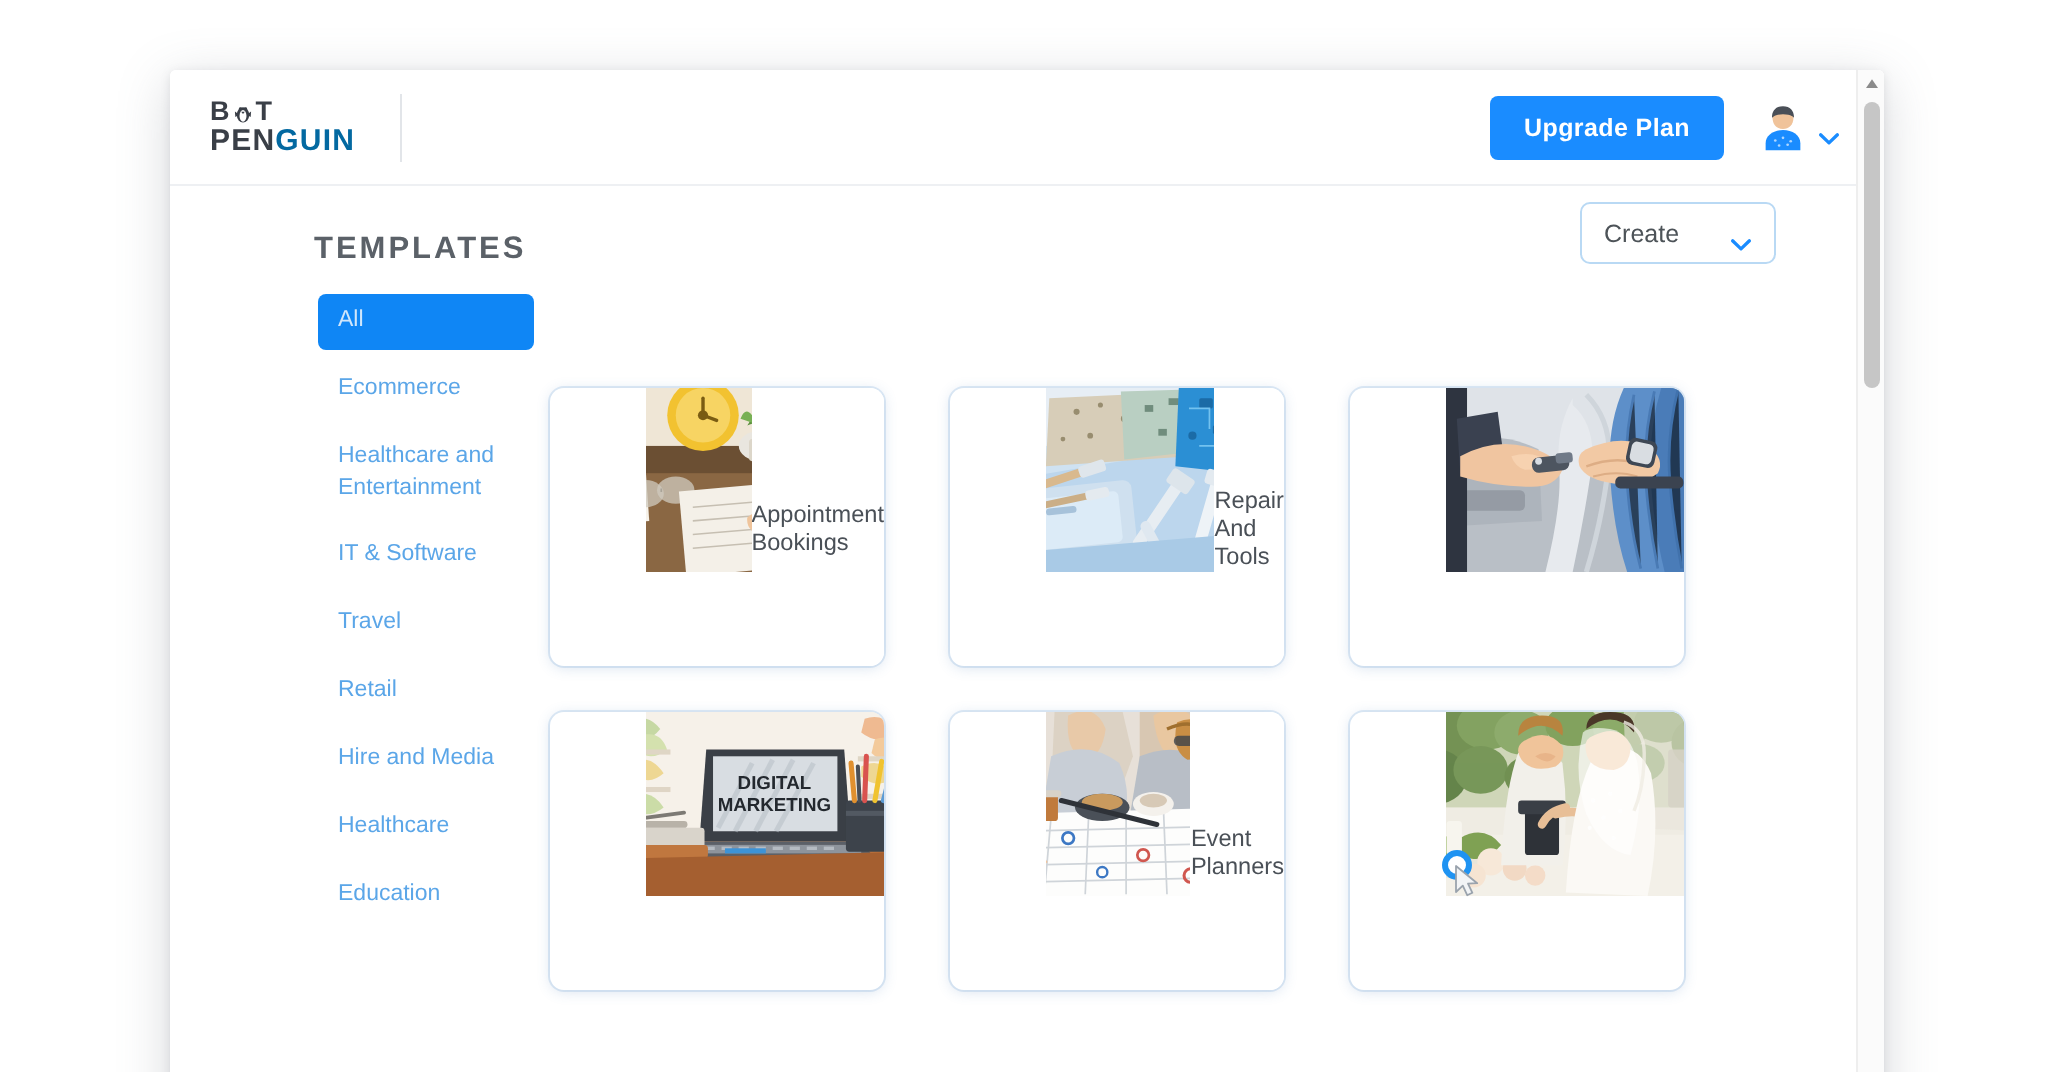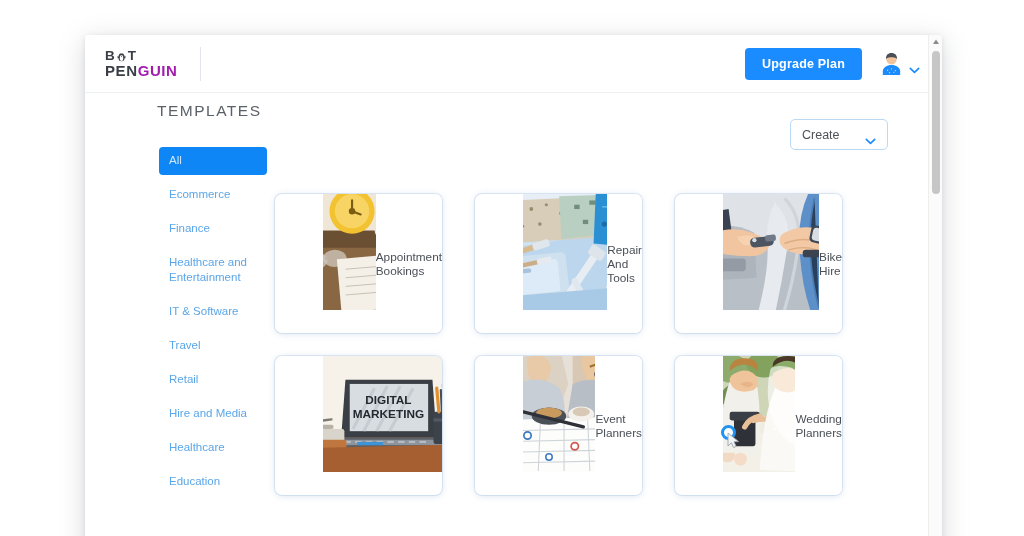--- a/index.html
+++ b/index.html
@@ -61,21 +61,21 @@
     display: flex;
     align-items: center;
     letter-spacing: 1px;
   }
   .logo-line2 {
     font-size: 15px;
     font-weight: 700;
     color: #3a3f47;
     letter-spacing: 0.6px;
   }
-  .logo-line2 .accent { color: #a21caf; }
+  .logo-line2 .accent { color: #0369a1; }
   .penguin-glyph {
     display: inline-block;
     width: 11px;
     height: 11px;
     margin: 0 0.5px;
     position: relative;
     top: 0.5px;
   }
   .logo-divider {
     width: 1px;
@@ -122,25 +122,25 @@
   #app-body {
     position: relative;
     height: 482px;
     background: #ffffff;
     padding: 0;
   }
 
   #templates-heading {
     position: absolute;
     left: 72px;
-    top: 9px;
+    top: 23px;
     font-size: 15.5px;
     color: #5b6168;
     letter-spacing: 1.5px;
-    font-weight: 400;
+    font-weight: 700;
   }
 
   
   #sidebar {
     position: absolute;
     left: 74px;
     top: 54px;
     width: 108px;
   }
   .side-item {
@@ -155,21 +155,21 @@
   }
   .side-item.active {
     background: #0f86f5;
     color: #cfe6fb;
   }
 
   
   #create-dropdown {
     position: absolute;
     right: 54px;
-    top: 26px;
+    top: 8px;
     width: 98px;
     height: 31px;
     border: 1px solid #b9d9f4;
     border-radius: 5px;
     background: #ffffff;
     display: flex;
     align-items: center;
     justify-content: space-between;
     padding: 0 11px;
     cursor: pointer;
@@ -200,21 +200,21 @@
     background: #ffffff;
     border-radius: 7px;
     box-shadow: 0 1px 7px rgba(70,120,180,0.20),
                 0 0 0 1px rgba(200,220,240,0.55);
     overflow: hidden;
     cursor: pointer;
     display: flex;
     flex-direction: row;
   }
   .tpl-thumb {
-    height: 116px;
+    height: 92px;
     width: 100%;
     position: relative;
     overflow: hidden;
     padding-left: 48px;
   }
   .tpl-label {
     flex: 1;
     display: flex;
     align-items: center;
     justify-content: center;
@@ -334,21 +334,20 @@
       </div>
     </div>
 
     <div id="app-body">
 
       <div id="templates-heading">TEMPLATES</div>
 
       <nav id="sidebar">
         <div class="side-item active">All</div>
         <div class="side-item">Ecommerce</div>
-        <div class="side-item">Finance</div>
         <div class="side-item">Healthcare and Entertainment</div>
         <div class="side-item">IT &amp; Software</div>
         <div class="side-item">Travel</div>
         <div class="side-item">Retail</div>
         <div class="side-item">Hire and Media</div>
         <div class="side-item">Healthcare</div>
         <div class="side-item">Education</div>
       </nav>
 
       <div id="create-dropdown">
@@ -509,21 +508,20 @@
                 <path d="M150 0 q-7 28 -5 54 q2 26 7 52"></path>
               </g>
               <path d="M96 36 q22 -10 38 0 q8 6 4 14 q-10 8 -26 6 q-16 -2 -20 -10 q-2 -7 4 -10 Z" fill="#f2c9a4"></path>
               <path d="M96 46 q16 -6 30 -2" stroke="#ddad85" stroke-width="1.5" fill="none"></path>
               <path d="M100 52 q14 -4 26 0" stroke="#ddad85" stroke-width="1.2" fill="none"></path>
               <rect x="120" y="30" width="17" height="16" rx="4" fill="#3e4754" transform="rotate(12 128 38)"></rect>
               <rect x="122" y="32" width="13" height="12" rx="3" fill="#d9dde2" transform="rotate(12 128 38)"></rect>
               <rect x="113" y="52" width="40" height="7" rx="3" fill="#3b4350"></rect>
             </svg>
           </div>
-          <div class="tpl-label">Bike Hire</div>
         </div>
 
         <div class="tpl-card">
           <div class="tpl-thumb">
             <svg class="thumb-svg" viewBox="0 0 167 108" preserveAspectRatio="xMidYMid slice" aria-hidden="true">
               <rect width="167" height="108" fill="#f3ece3"></rect>
               <rect x="0" y="0" width="167" height="74" fill="#f6f1e9"></rect>
               <rect x="0" y="74" width="167" height="34" fill="#c77a42"></rect>
               <rect x="0" y="74" width="167" height="6" fill="#e0a06a"></rect>
               <g opacity="0.55">
@@ -681,21 +679,20 @@
                 <circle cx="100" cy="52" r="1.2"></circle>
                   <circle cx="110" cy="48" r="1.2"></circle>
                 <circle cx="106" cy="62" r="1.2"></circle>
                   <circle cx="116" cy="58" r="1.2"></circle>
                 <circle cx="98" cy="68" r="1.2"></circle>
                   <circle cx="112" cy="74" r="1.2"></circle>
               </g>
               <path d="M84 56 q-10 2 -14 10" stroke="#e8bf97" stroke-width="5" fill="none" stroke-linecap="round"></path>
             </svg>
           </div>
-          <div class="tpl-label">Wedding Planners</div>
         </div>
 
       </div>
 
       <div id="cursor-indicator">
         <div id="cursor-ring"></div>
         <svg id="cursor-arrow" width="14" height="17" viewBox="0 0 14 17" aria-hidden="true">
           <path d="M1 1 L1 14 L4.4 10.8 L6.6 15.6 L9.2 14.4 L7 9.8 L11.6 9.6 Z" fill="#f2f4f6" stroke="#9aa3ad" stroke-width="0.9" stroke-linejoin="round"></path>
         </svg>
       </div>

